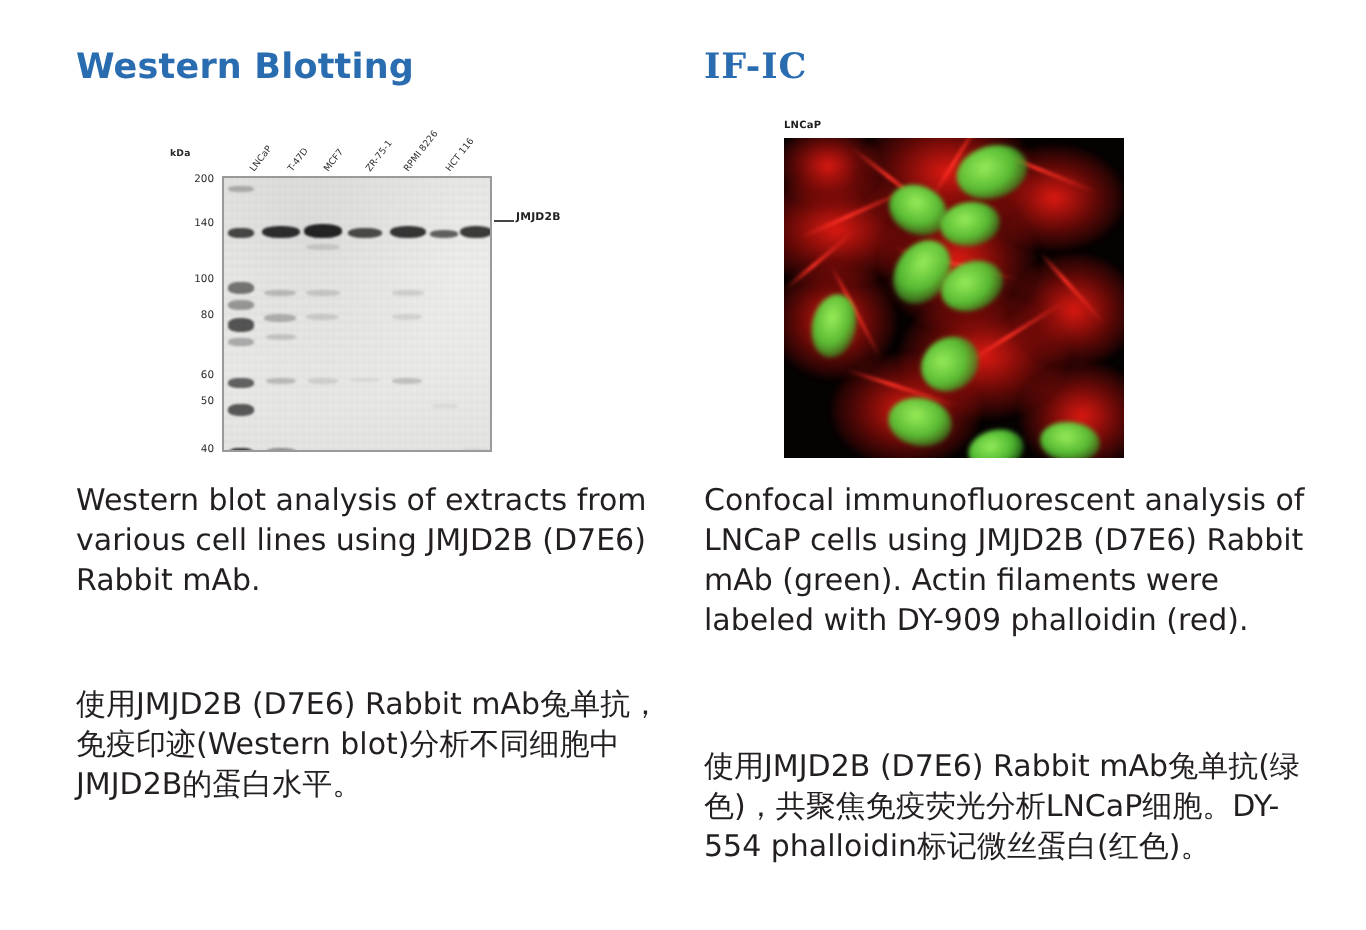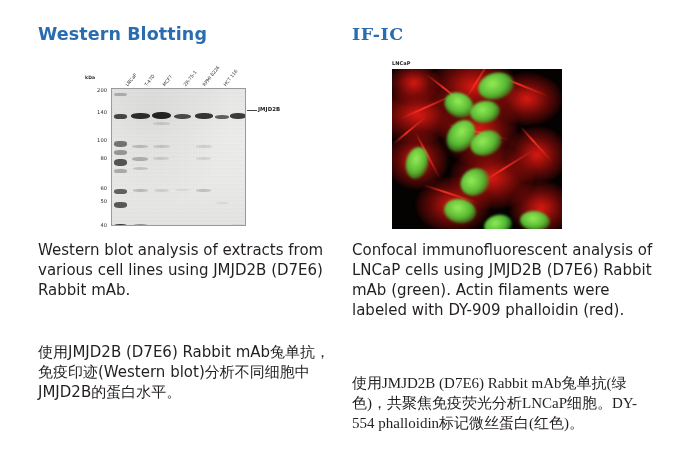--- a/index.html
+++ b/index.html
@@ -215,21 +215,21 @@
   .caption {
     position: absolute;
     font-size: 15px;
     line-height: 20px;
     color: #231f20;
     font-family: "DejaVu Sans", "Liberation Sans", sans-serif;
   }
   .caption.en-left   { left: 0px; top: 240px; width: 300px; }
   .caption.zh-left   { left: 0px; top: 342px; width: 300px; }
   .caption.en-right  { left: 0px; top: 240px; width: 305px; }
-  .caption.zh-right  { left: 0px; top: 373px; width: 305px; font-family: Liberation Serif, serif; }
+  .caption.zh-right  { left: 0px; top: 373px; width: 305px; }
   .caption p { margin: 0; }
 </style>
 </head>
 <body>
 
 <div class="page">
 
   <div class="col col-left">
 
     <h2 class="heading wb">Western Blotting</h2>

